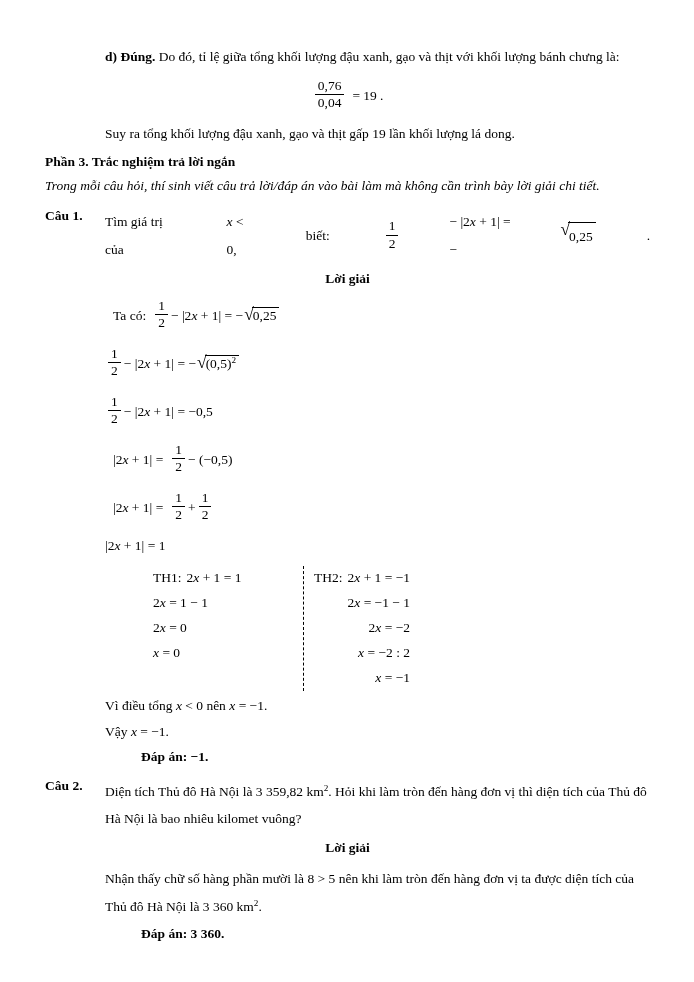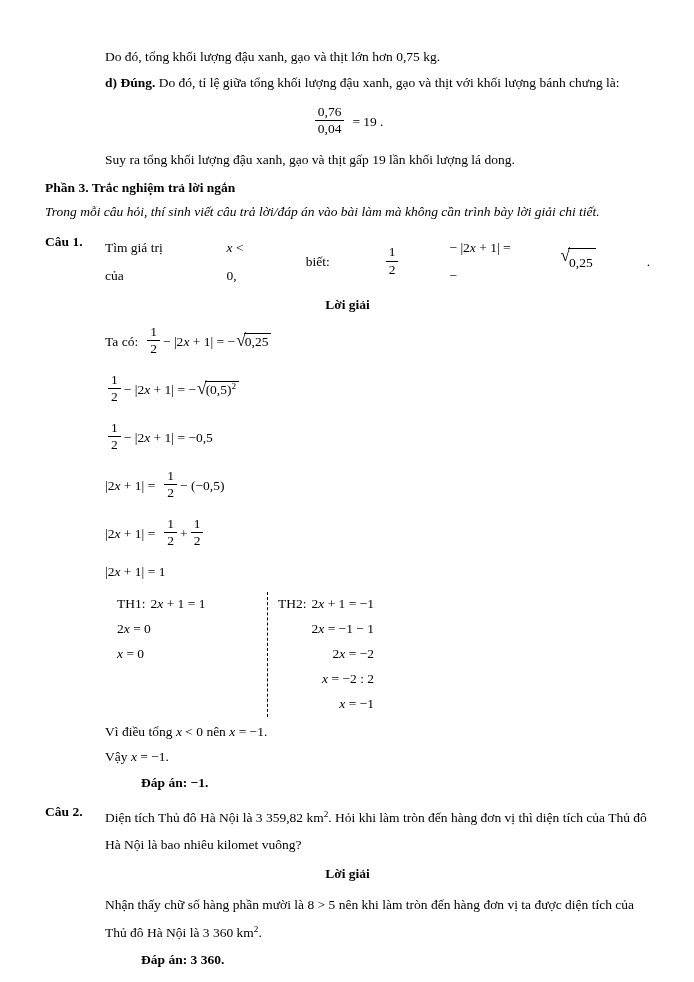--- a/index.html
+++ b/index.html
@@ -23,26 +23,26 @@
   .frac .den { padding:0 3px; }
 
   
   .sqrt { display:inline-flex; align-items:flex-start; margin-left:1px; }
   .sqrt .rad { font-size:1.3em; line-height:1; position:relative; top:-1px; }
   .sqrt .cnt { border-top:1px solid #000; padding:0 3px 0 1px; margin-left:-2px; }
   sup { font-size:0.68em; vertical-align:super; line-height:0; }
 
   
   .eq { display:flex; align-items:center; margin:0 0 7px 60px; min-height:41px; }
-  .eq .sp { margin-right:6px; }
+  .eq .sp { margin-right:6px;margin-left:8px; }
   .eq-plain { margin:2px 0 9px 60px; line-height:1.6; }
   .center-frac { display:flex; justify-content:center; align-items:center; min-height:48px; margin:2px 0 3px 0; }
 
   
-  .cases { display:flex; margin:6px 0 2px 72px; }
+  .cases { display:flex; margin:6px 0 2px 108px; }
   .case-col { display:flex; flex-direction:column; }
   .case-col-1 { width:150px; }
   .case-col-2 { border-left:1px dashed #000; padding-left:10px;text-align:right; }
   .case-line { line-height:1.85; }
   .case-first { display:flex; }
   .case-first .lbl { margin-right:5px; }
 
   .cau-row { display:flex; margin-top:8px; }
   .cau-label { width:60px; flex-shrink:0; font-weight:bold; }
   .cau-content { flex:1; line-height:2.05; }
@@ -52,23 +52,20 @@
   .concl { line-height:1.9; margin-left:60px; }
   .dapan { font-weight:bold; line-height:1.9; margin-left:96px; }
   .sol-par { margin-left:60px; line-height:2.1; }
   .mx i { font-family:"Liberation Serif","DejaVu Serif",serif; }
 </style>
 </head>
 <body>
 
 <div class="page">
 
-  <div class="line indent">
-    <span>Do đó, tổng khối lượng đậu xanh, gạo và thịt lớn hơn 0,75 kg.</span>
-  </div>
   <div class="line indent">
     <span class="bold">d) Đúng.</span><span> Do đó, tỉ lệ giữa tổng khối lượng đậu xanh, gạo và thịt với khối lượng bánh chưng là:</span>
   </div>
 
   <div class="center-frac">
     <span class="frac">
       <span class="num">0,76</span>
       <span class="den">0,04</span>
     </span>
     <span class="sp" style="margin-left:5px;">= 19</span>
@@ -167,20 +164,21 @@
   </div>
 
   <div class="eq-plain mx">|2<i>x</i> + 1| = 1</div>
 
   <div class="cases">
     <div class="case-col case-col-1">
       <div class="case-line case-first">
         <span class="lbl">TH1:</span>
         <span class="mx">2<i>x</i> + 1 = 1</span>
       </div>
+      <div class="case-line mx">2<i>x</i> = 1 − 1</div>
       <div class="case-line mx">2<i>x</i> = 0</div>
       <div class="case-line mx"><i>x</i> = 0</div>
     </div>
     <div class="case-col case-col-2">
       <div class="case-line case-first">
         <span class="lbl">TH2:</span>
         <span class="mx">2<i>x</i> + 1 = −1</span>
       </div>
       <div class="case-line mx">2<i>x</i> = −1 − 1</div>
       <div class="case-line mx">2<i>x</i> = −2</div>

